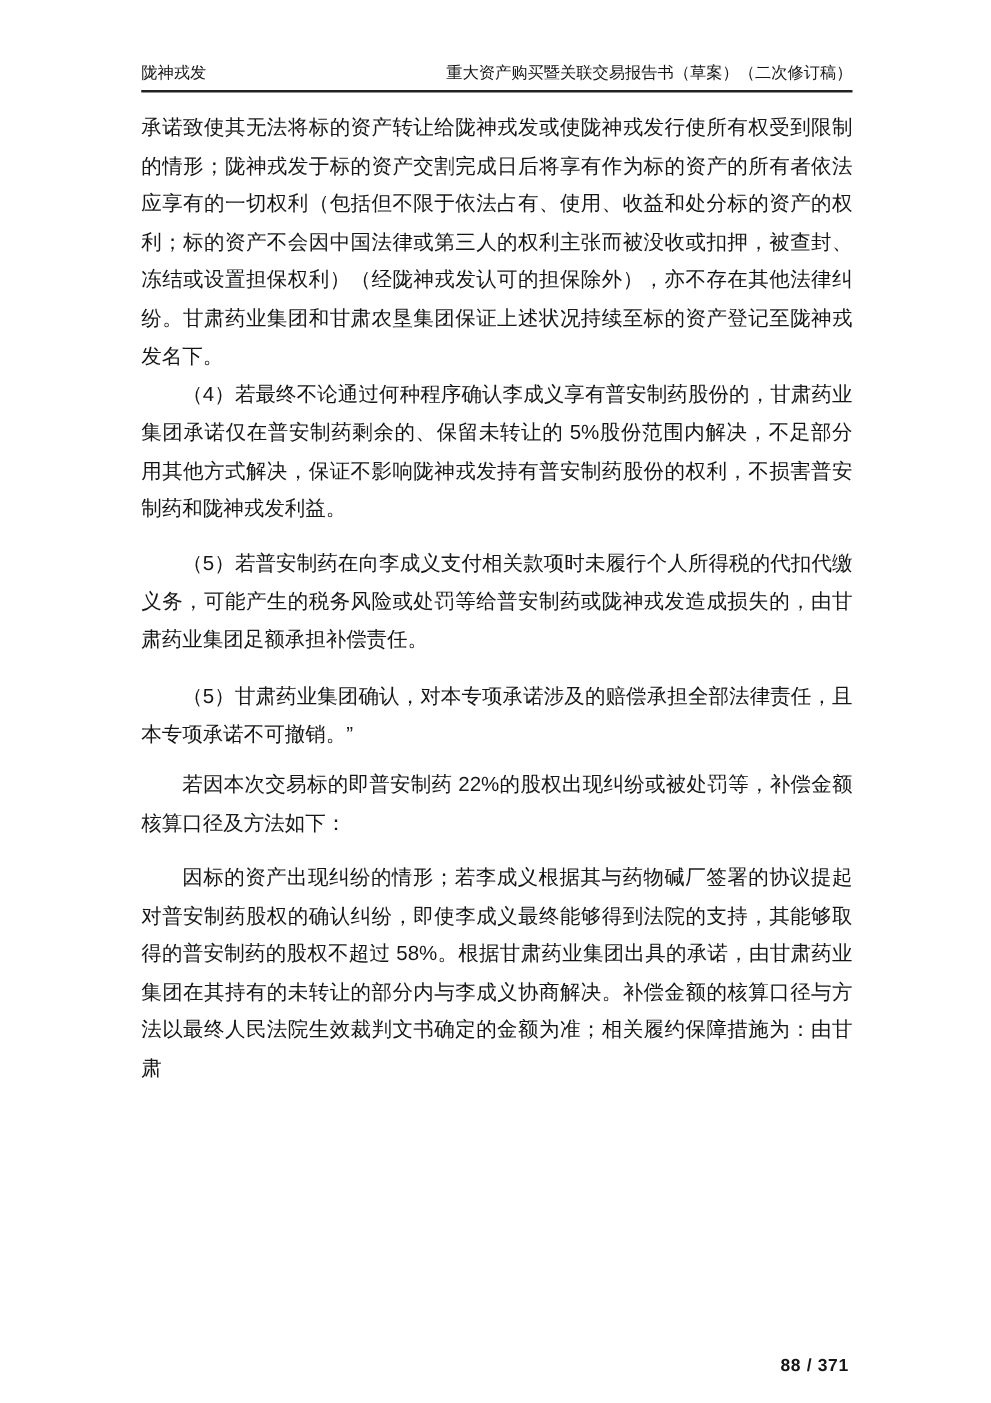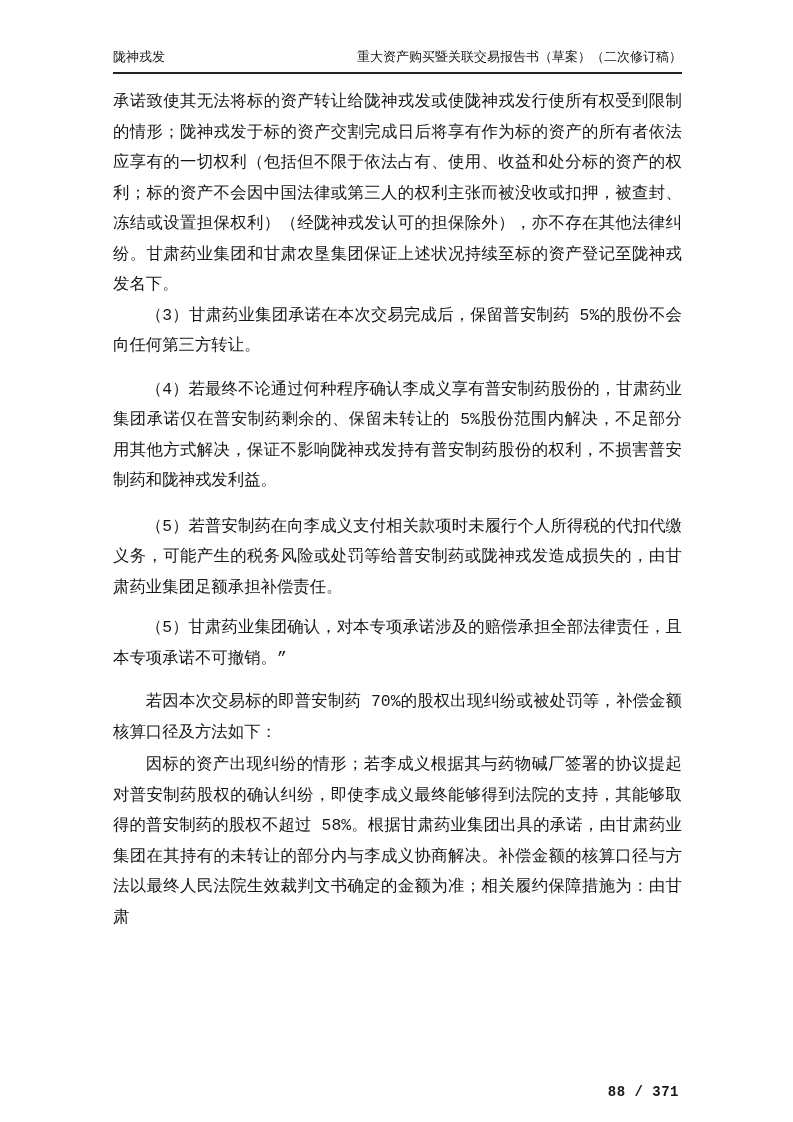--- a/index.html
+++ b/index.html
@@ -7,21 +7,21 @@
     padding: 0;
     background: #ffffff;
   }
   .page {
     position: relative;
     width: 793px;
     height: 1122px;
     box-sizing: border-box;
     background: #ffffff;
     color: #161616;
-    font-family: Liberation Mono, monospace;
+    font-family: Liberation Sans, sans-serif;
     overflow: hidden;
   }
   .doc-header {
     margin: 0 111px 0 113px;
     padding-top: 50px;
     padding-bottom: 6px;
     border-bottom: 2px solid #222222;
     display: flex;
     justify-content: space-between;
     align-items: flex-end;
@@ -65,25 +65,24 @@
 
 <div class="page">
 
   <header class="doc-header">
     <span class="header-left">陇神戎发</span>
     <span class="header-right">重大资产购买暨关联交易报告书（草案）（二次修订稿）</span>
   </header>
 
   <main class="doc-body">
     <p class="no-indent">承诺致使其无法将标的资产转让给陇神戎发或使陇神戎发行使所有权受到限制的情形；陇神戎发于标的资产交割完成日后将享有作为标的资产的所有者依法应享有的一切权利（包括但不限于依法占有、使用、收益和处分标的资产的权利；标的资产不会因中国法律或第三人的权利主张而被没收或扣押，被查封、冻结或设置担保权利）（经陇神戎发认可的担保除外），亦不存在其他法律纠纷。甘肃药业集团和甘肃农垦集团保证上述状况持续至标的资产登记至陇神戎发名下。</p>
-    <p>（3）甘肃药业集团承诺在本次交易完成后，保留普安制药 5%的股份不会向任何第三方转让。</p>
     <p>（4）若最终不论通过何种程序确认李成义享有普安制药股份的，甘肃药业集团承诺仅在普安制药剩余的、保留未转让的 5%股份范围内解决，不足部分用其他方式解决，保证不影响陇神戎发持有普安制药股份的权利，不损害普安制药和陇神戎发利益。</p>
     <p>（5）若普安制药在向李成义支付相关款项时未履行个人所得税的代扣代缴义务，可能产生的税务风险或处罚等给普安制药或陇神戎发造成损失的，由甘肃药业集团足额承担补偿责任。</p>
     <p>（5）甘肃药业集团确认，对本专项承诺涉及的赔偿承担全部法律责任，且本专项承诺不可撤销。”</p>
-    <p>若因本次交易标的即普安制药 70%的股权出现纠纷或被处罚等，补偿金额核算口径及方法如下：</p>
+    <p>若因本次交易标的即普安制药 22%的股权出现纠纷或被处罚等，补偿金额核算口径及方法如下：</p>
     <p>因标的资产出现纠纷的情形；若李成义根据其与药物碱厂签署的协议提起对普安制药股权的确认纠纷，即使李成义最终能够得到法院的支持，其能够取得的普安制药的股权不超过 58%。根据甘肃药业集团出具的承诺，由甘肃药业集团在其持有的未转让的部分内与李成义协商解决。补偿金额的核算口径与方法以最终人民法院生效裁判文书确定的金额为准；相关履约保障措施为：由甘肃</p>
   </main>
 
   <footer class="doc-footer">
     <span>88 / 371</span>
   </footer>
 
 </div>
 
 </body></html>

